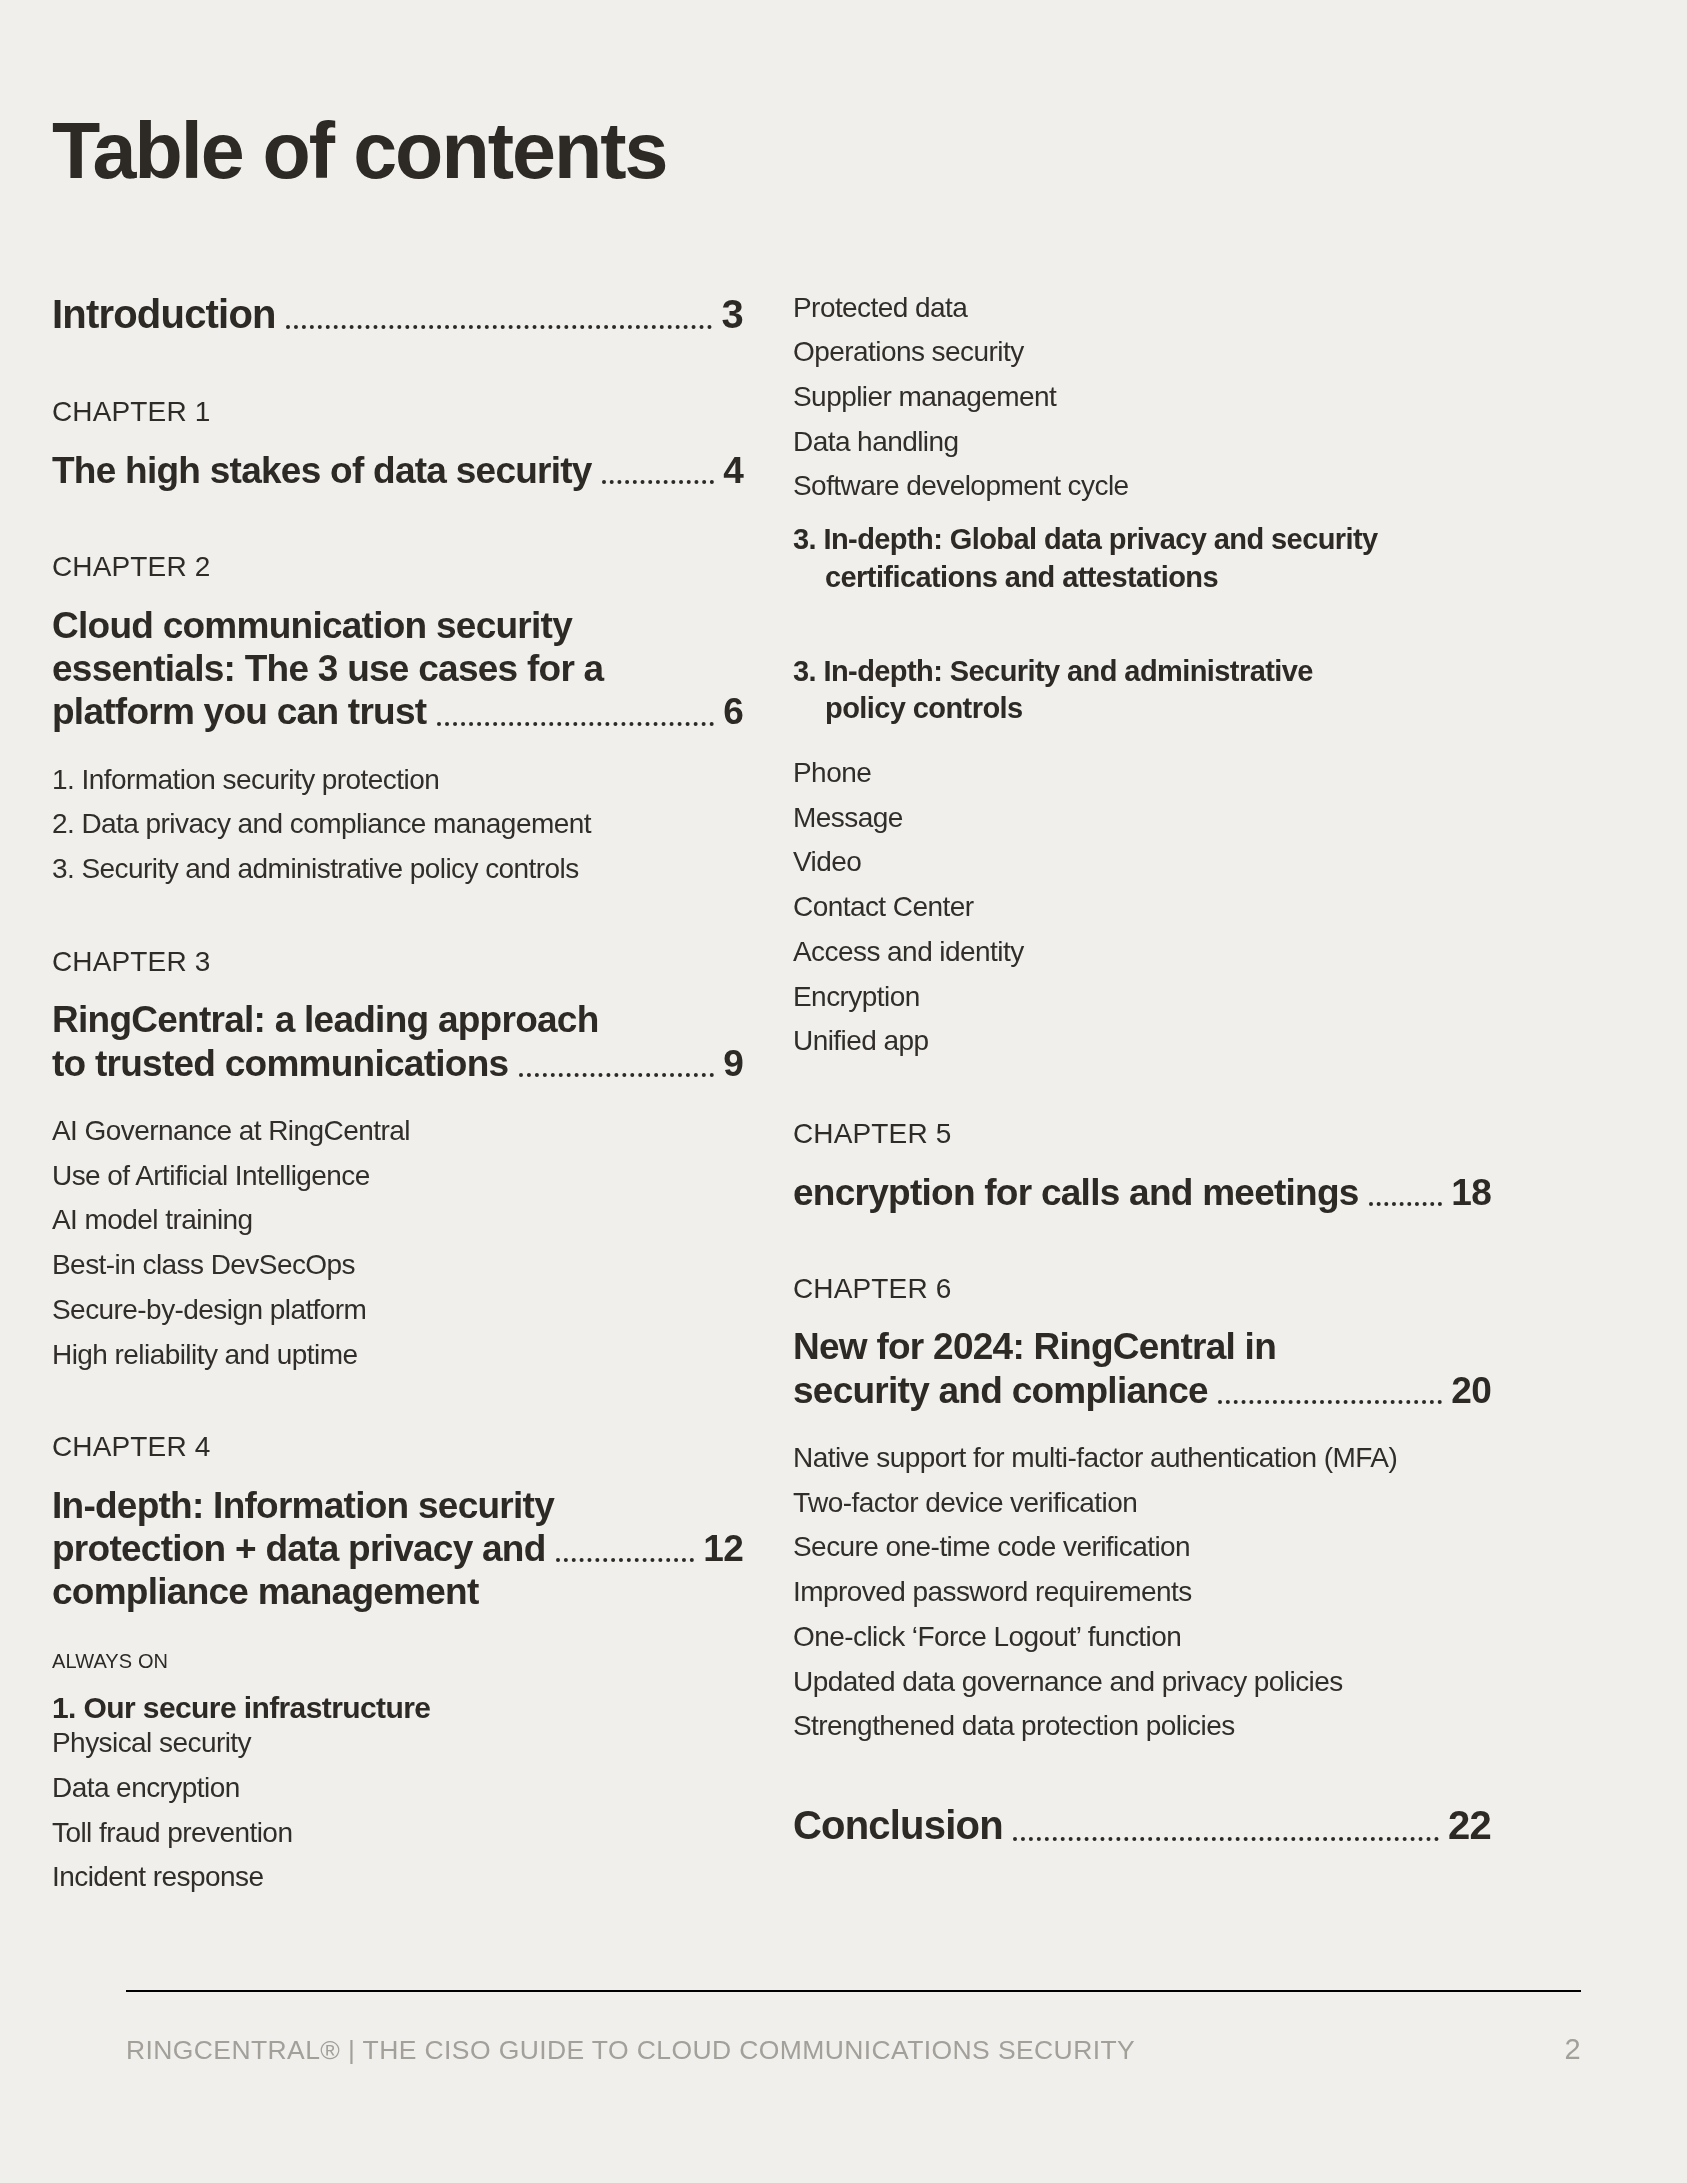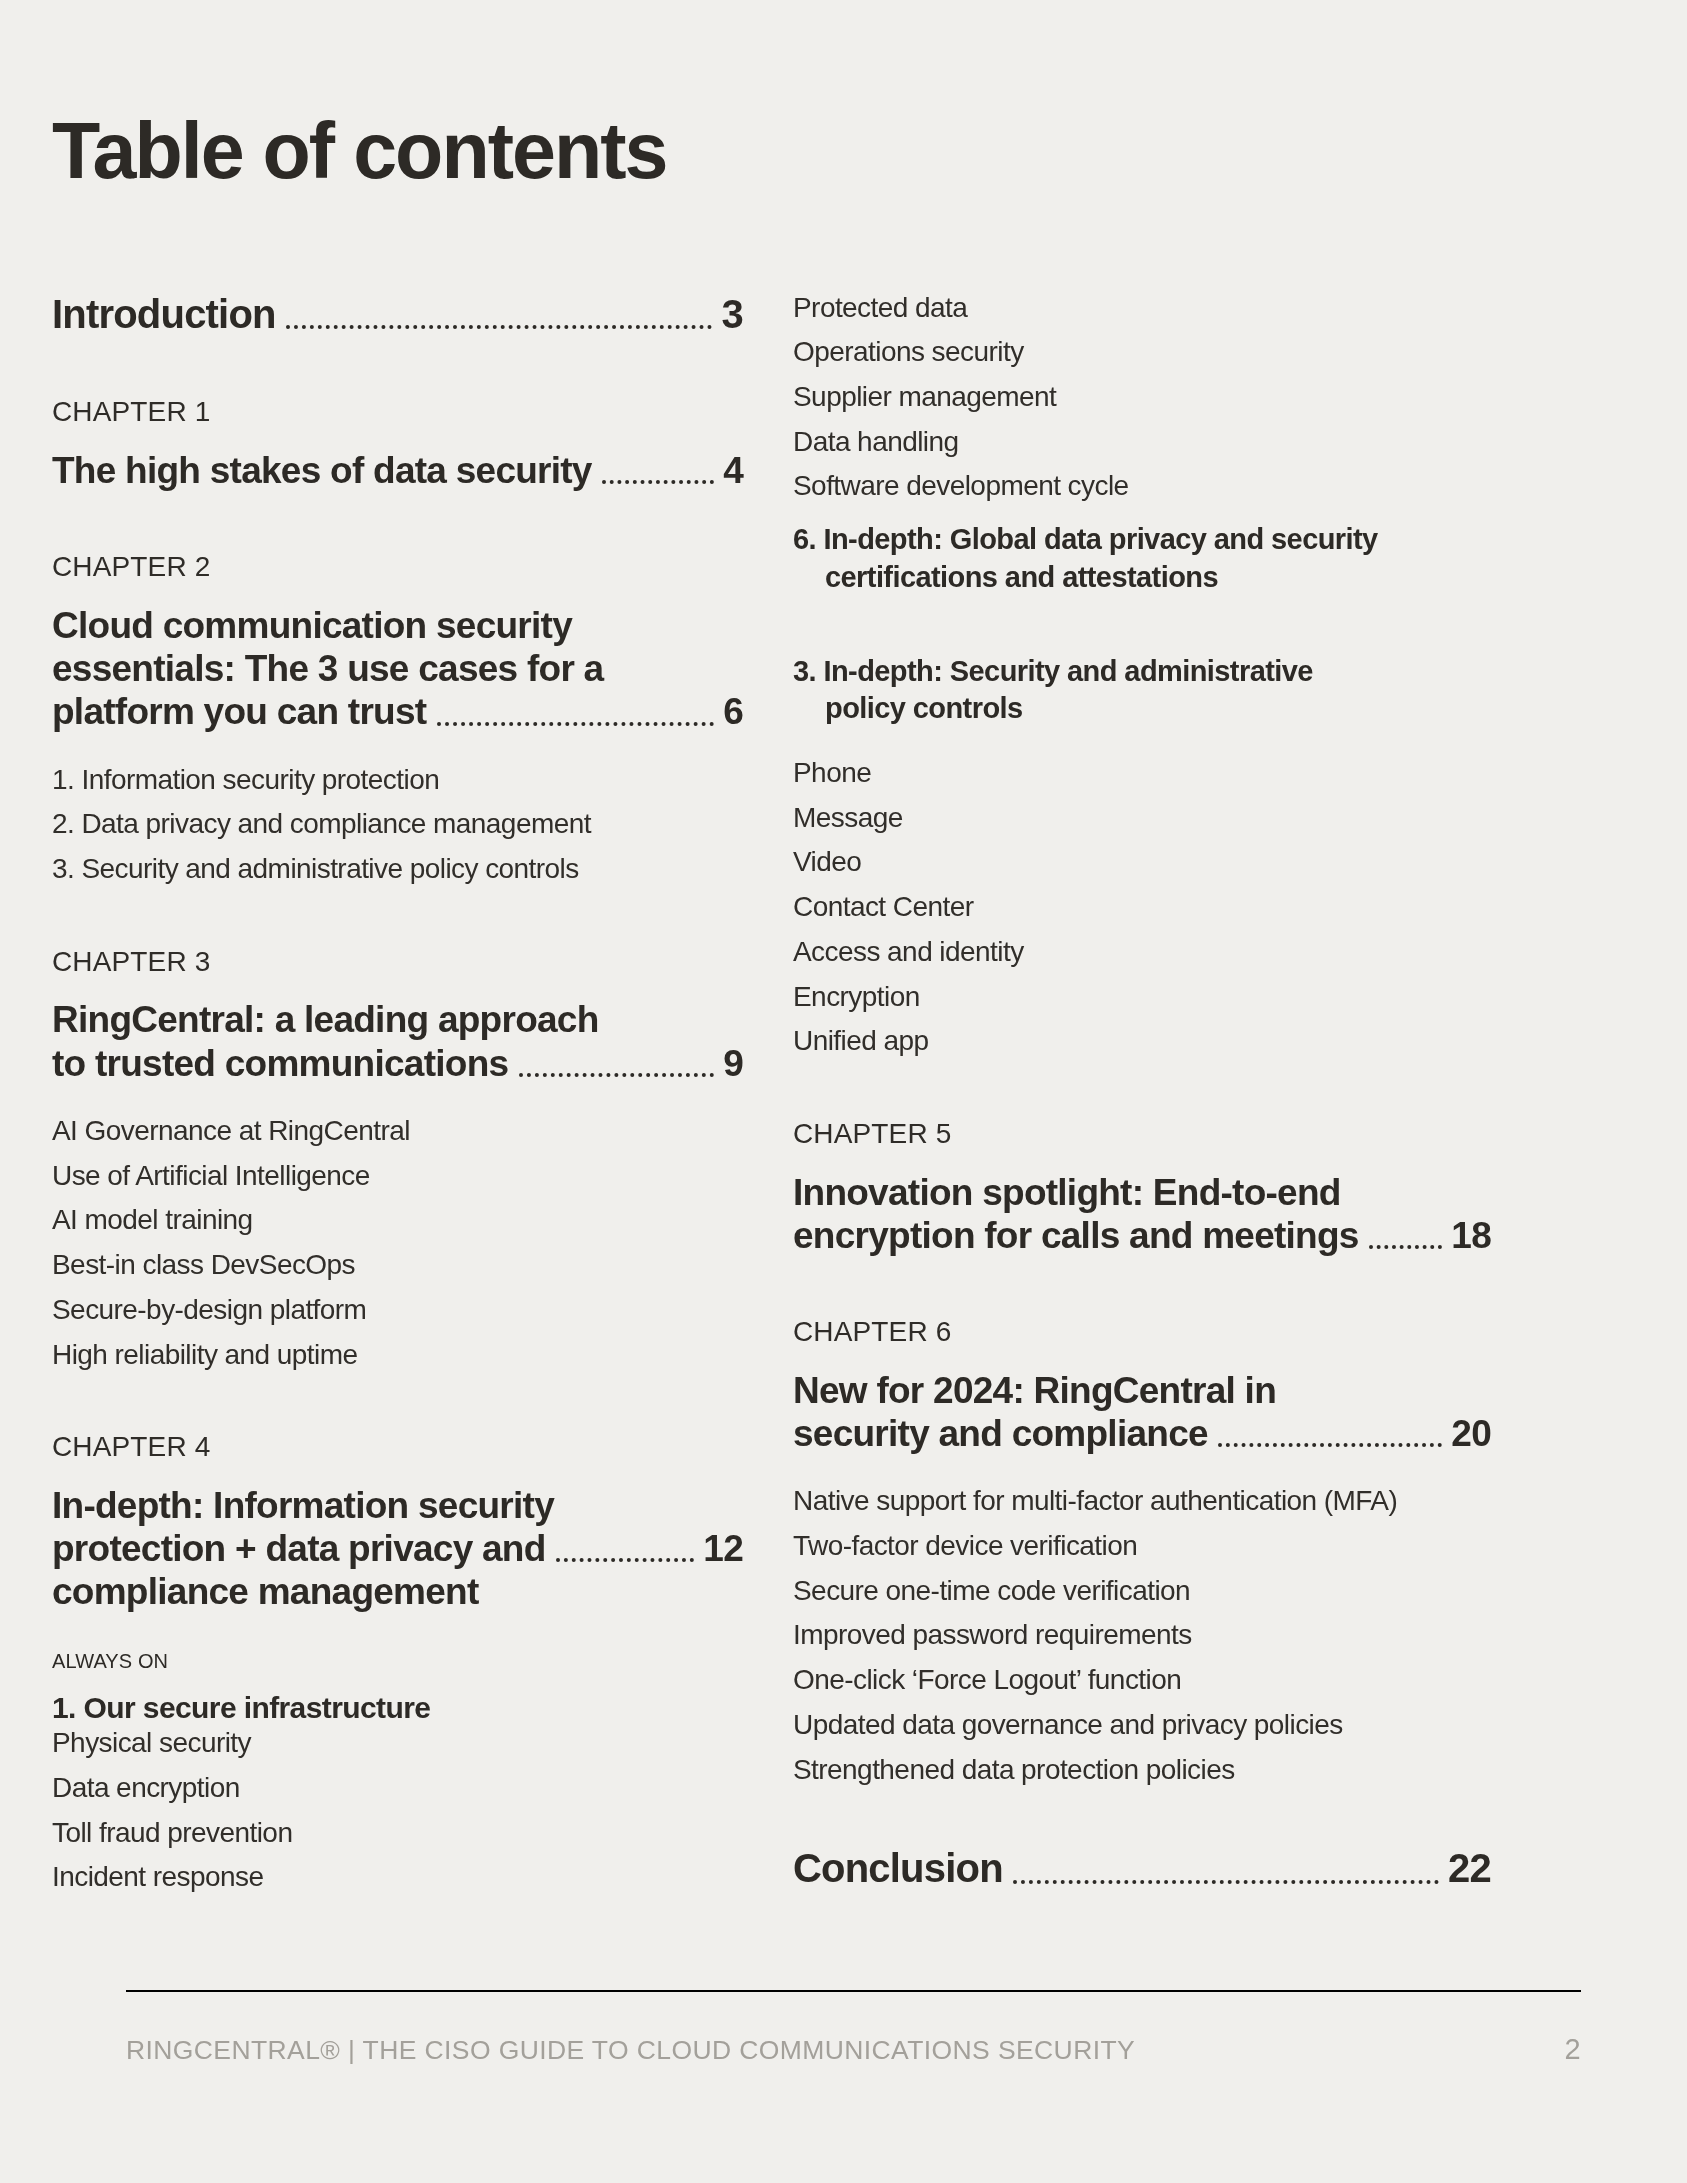--- a/index.html
+++ b/index.html
@@ -199,42 +199,41 @@
 
       <div>
         <div class="item">Protected data</div>
         <div class="item">Operations security</div>
         <div class="item">Supplier management</div>
         <div class="item">Data handling</div>
         <div class="item">Software development cycle</div>
       </div>
 
       <div class="bold-block">
-        <div>6. In-depth: Global data privacy and security</div>
+        <div>3. In-depth: Global data privacy and security</div>
         <div class="cont">certifications and attestations</div>
       </div>
 
       <div class="bold-block mt-lg">
         <div>3. In-depth: Security and administrative</div>
         <div class="cont">policy controls</div>
       </div>
 
       <div class="items items-tight">
         <div class="item">Phone</div>
         <div class="item">Message</div>
         <div class="item">Video</div>
         <div class="item">Contact Center</div>
         <div class="item">Access and identity</div>
         <div class="item">Encryption</div>
         <div class="item">Unified app</div>
       </div>
 
       <div class="kicker">CHAPTER 5</div>
       <div>
-        <div class="title-line">Innovation spotlight: End-to-end</div>
         <div class="toc-row">
           <span class="label">encryption for calls and meetings</span>
           <span class="dots"></span>
           <span class="pagenum">18</span>
         </div>
       </div>
 
       <div class="kicker mt-sec">CHAPTER 6</div>
       <div>
         <div class="title-line">New for 2024: RingCentral in</div>

